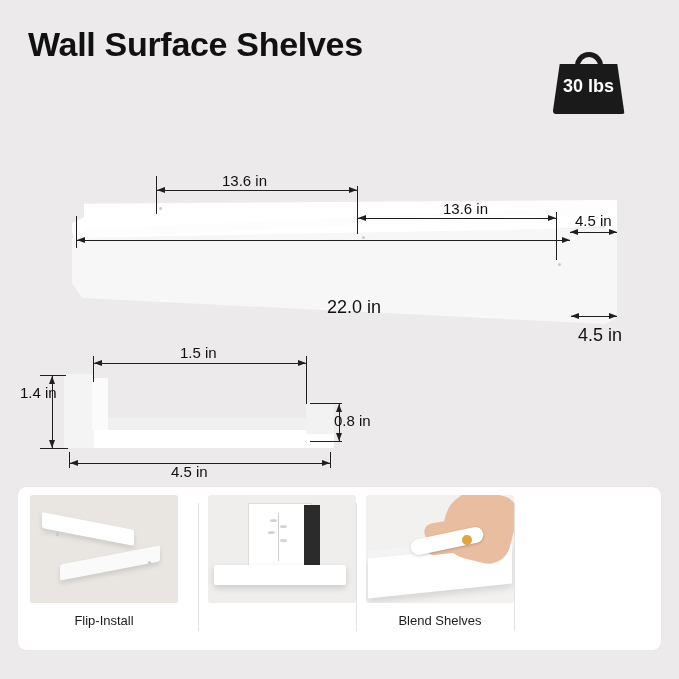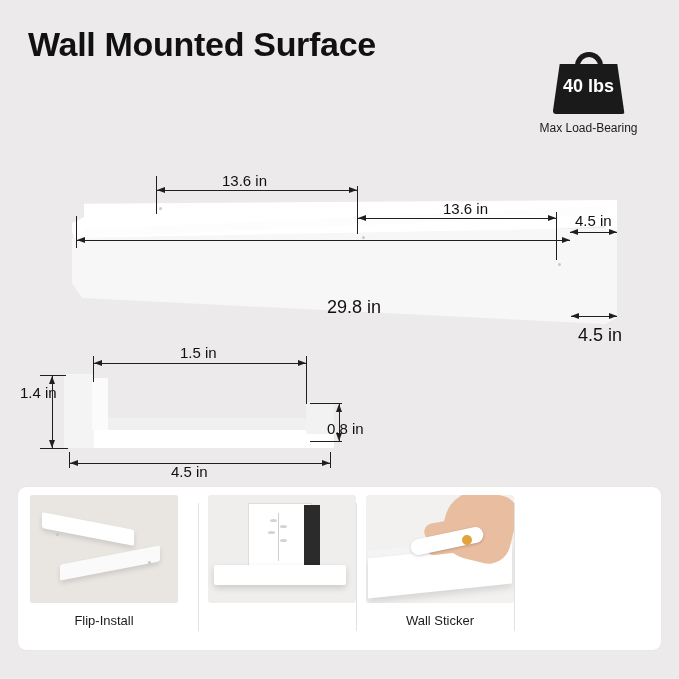--- a/index.html
+++ b/index.html
@@ -285,29 +285,28 @@
 
   .t4 { background: #f3f2f1; }
   .t4 .drop { position:absolute; border-radius:50%; background: radial-gradient(circle at 35% 30%, #ffffff 0%, #e8e8e8 55%, #d2d2d2 100%); box-shadow: inset 0 0 6px rgba(255,255,255,.9), 0 1px 2px rgba(0,0,0,.12);}
   .t4 .squig { position:absolute; border:1.5px solid #d6d6d6; border-radius:50%; }
 </style>
 </head>
 <body>
 
 <div class="page">
 
-  <div class="title">Wall Mounted Surface</div>
+  <div class="title">Wall Surface Shelves</div>
 
   <div class="badge-wrap">
     <div class="weight-icon">
       <div class="weight-handle"></div>
       <div class="weight-body"></div>
-      <div class="weight-text">40 lbs</div>
+      <div class="weight-text">30 lbs</div>
     </div>
-    <div class="badge-caption">Max Load-Bearing</div>
   </div>
 
   <div class="shelf-main">
     <div class="shelf-top"></div>
     <div class="shelf-inner"></div>
     <div class="shelf-front"></div>
     <div class="shelf-dot" style="left:87px; top:7px;"></div>
     <div class="shelf-dot" style="left:290px; top:36px;"></div>
     <div class="shelf-dot" style="left:486px; top:63px;"></div>
   </div>
@@ -334,21 +333,21 @@
     <div class="arrow arrow-l" style="left:570px; top:228.5px;"></div>
     <div class="arrow arrow-r" style="left:609px; top:228.5px;"></div>
     <div class="dim-label" style="left:575px; top:212px;">4.5 in</div>
   </div>
 
   <div>
     <div class="line-v" style="left:76px; top:216px; height:32px;"></div>
     <div class="line-h" style="left:76px; top:240px; width:494px;"></div>
     <div class="arrow arrow-l" style="left:77px; top:236.5px;"></div>
     <div class="arrow arrow-r" style="left:562px; top:236.5px;"></div>
-    <div class="dim-label big" style="left:327px; top:297px;">29.8 in</div>
+    <div class="dim-label big" style="left:327px; top:297px;">22.0 in</div>
   </div>
 
   <div>
     <div class="line-h" style="left:571px; top:316px; width:46px;"></div>
     <div class="arrow arrow-l" style="left:571px; top:312.5px;"></div>
     <div class="arrow arrow-r" style="left:609px; top:312.5px;"></div>
     <div class="dim-label big" style="left:578px; top:325px;">4.5 in</div>
   </div>
 
   <div class="shelf-side">
@@ -376,21 +375,21 @@
     <div class="arrow arrow-d" style="left:48.5px; top:440px;"></div>
     <div class="dim-label" style="left:20px; top:384px;">1.4 in</div>
   </div>
 
   <div>
     <div class="line-h" style="left:310px; top:403px; width:32px;"></div>
     <div class="line-h" style="left:310px; top:441px; width:32px;"></div>
     <div class="line-v" style="left:339px; top:403px; height:38px;"></div>
     <div class="arrow arrow-u" style="left:335.5px; top:404px;"></div>
     <div class="arrow arrow-d" style="left:335.5px; top:433px;"></div>
-    <div class="dim-label" style="left:327px; top:412px;margin-top:8px;">0.8 in</div>
+    <div class="dim-label" style="left:334px; top:412px;">0.8 in</div>
   </div>
 
   <div>
     <div class="line-v" style="left:69px; top:452px; height:16px;"></div>
     <div class="line-v" style="left:330px; top:452px; height:16px;"></div>
     <div class="line-h" style="left:69px; top:463px; width:261px;"></div>
     <div class="arrow arrow-l" style="left:70px; top:459.5px;"></div>
     <div class="arrow arrow-r" style="left:322px; top:459.5px;"></div>
     <div class="dim-label" style="left:171px; top:463px;">4.5 in</div>
   </div>
@@ -434,20 +433,20 @@
         <div class="th-bg t3">
           <div class="shelfw2"></div>
           <div class="shelfw"></div>
           <div class="hand"></div>
           <div class="finger" style="left:58px; top:26px; width:44px; height:17px; transform: rotate(-10deg);"></div>
           <div class="finger" style="left:60px; top:44px; width:36px; height:15px; transform: rotate(-6deg);"></div>
           <div class="strip"></div>
           <div class="dot-y"></div>
         </div>
       </div>
-      <div class="cap">Wall Sticker</div>
+      <div class="cap">Blend Shelves</div>
     </div>
 
     <div class="fsep" style="left:496px;"></div>
 
 
   </div>
 </div>
 
 </body></html>

